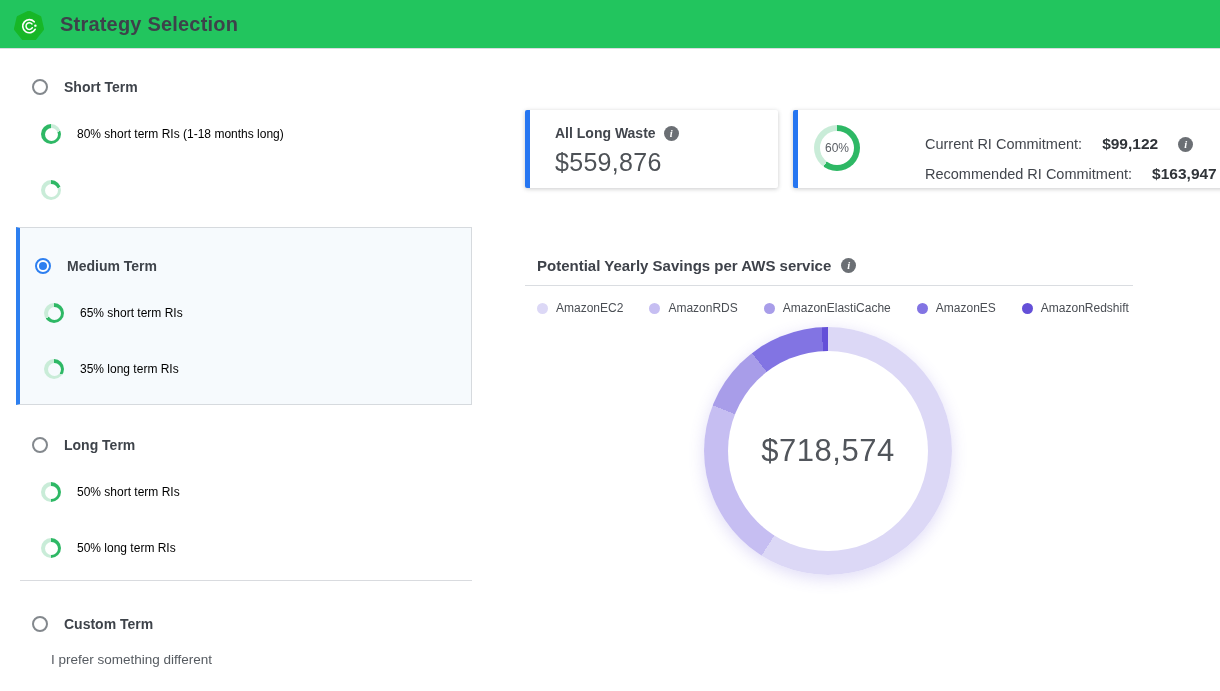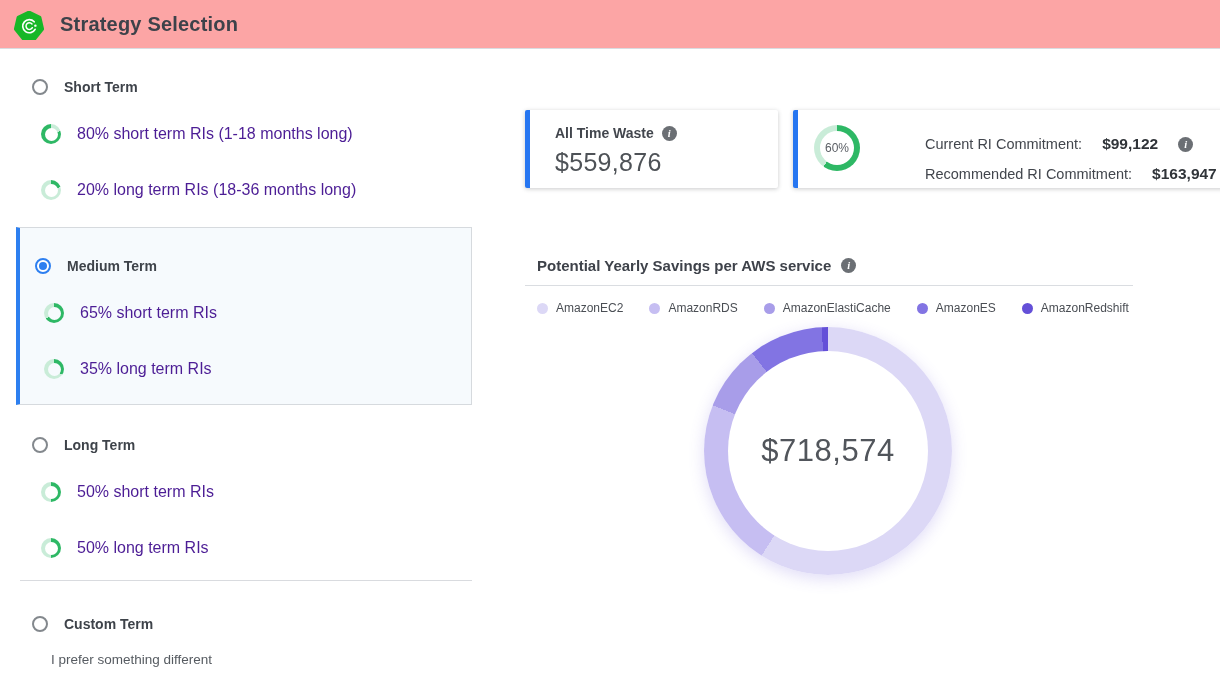--- a/index.html
+++ b/index.html
@@ -1,40 +1,40 @@
 <!DOCTYPE html>
 <html><head>
 <meta charset="utf-8">
 <style>
   * { margin:0; padding:0; box-sizing:border-box; }
   html,body { width:1220px; height:691px; background:#ffffff;
     font-family:"Liberation Sans", sans-serif; color:#42464d; overflow:hidden; }
 
   
   .header { position:absolute; left:0; top:0; width:1220px; height:49px;
-    border-bottom:1px solid #d9dce1; background:#fca5a5; }
+    border-bottom:1px solid #d9dce1; background:#22c55e; }
   .logo { position:absolute; left:14px; top:11px; width:30px; height:30px; }
   .page-title { position:absolute; left:60px; top:13px; font-size:20px;
     font-weight:700; color:#3d424a; letter-spacing:.2px; }
 
   
   .term-row { position:absolute; display:flex; align-items:center; height:26px; }
   .radio { width:16px; height:16px; border-radius:50%; border:2px solid #83888d;
     background:#fff; flex:0 0 16px; }
   .radio.sel { border-color:#2d7ff0; position:relative; }
   .radio.sel::after { content:""; position:absolute; left:2px; top:2px;
     width:8px; height:8px; border-radius:50%; background:#2d7ff0; }
   .term-label { margin-left:16px; font-size:14px; font-weight:700; color:#3e434a; }
 
   .sub-item { position:absolute; display:flex; align-items:center; height:22px; }
   .ring { width:20px; height:20px; border-radius:50%; position:relative; flex:0 0 20px; }
   .ring::after { content:""; position:absolute; left:3.5px; top:3.5px; right:3.5px;
     bottom:3.5px; background:#fff; border-radius:50%; }
   .ring.in-box::after { background:#f6fafd; }
-  .sub-text { margin-left:16px; font-size:16px; color:#4c1d95; }
+  .sub-text { margin-left:16px; font-size:12px; color:#000000; }
 
   .medium-box { position:absolute; left:16px; top:227px; width:456px; height:178px;
     background:#f6fafd; border:1px solid #d6dade; border-left:4px solid #2d7ff0; }
   .panel-divider { position:absolute; left:20px; top:580px; width:452px; height:1px;
     background:#d9dbdf; }
   .custom-note { position:absolute; left:51px; top:652px; font-size:13.5px; color:#565b61; }
 
   
   .card { position:absolute; top:110px; height:78px; background:#fff;
     border-left:5px solid #2676f1; border-radius:2px;
@@ -98,21 +98,20 @@
   <div class="term-row" style="left:32px; top:74px;">
     <span class="radio"></span>
     <span class="term-label">Short Term</span>
   </div>
   <div class="sub-item" style="left:41px; top:123px;">
     <span class="ring" style="background: conic-gradient(rgb(201, 236, 216) 0%, rgb(201, 236, 216) 20%, rgb(46, 184, 101) 20%, rgb(46, 184, 101) 100%);"></span>
     <span class="sub-text">80% short term RIs (1-18 months long)</span>
   </div>
   <div class="sub-item" style="left:41px; top:179px;">
     <span class="ring" style="background: conic-gradient(rgb(46, 184, 101) 0%, rgb(46, 184, 101) 20%, rgb(201, 236, 216) 20%, rgb(201, 236, 216) 100%);"></span>
-    <span class="sub-text">20% long term RIs (18-36 months long)</span>
   </div>
 
   <div class="medium-box"></div>
   <div class="term-row" style="left:35px; top:253px;">
     <span class="radio sel"></span>
     <span class="term-label">Medium Term</span>
   </div>
   <div class="sub-item" style="left:44px; top:302px;">
     <span class="ring in-box" style="background: conic-gradient(rgb(46, 184, 101) 0%, rgb(46, 184, 101) 65%, rgb(201, 236, 216) 65%, rgb(201, 236, 216) 100%);"></span>
     <span class="sub-text">65% short term RIs</span>
@@ -139,21 +138,21 @@
 
   <div class="term-row" style="left:32px; top:611px;">
     <span class="radio"></span>
     <span class="term-label">Custom Term</span>
   </div>
   <div class="custom-note">I prefer something different</div>
 </div>
 
 <div class="card waste-card">
   <div class="waste-label-row">
-    <span class="waste-label">All Time Waste</span>
+    <span class="waste-label">All Long Waste</span>
     <span class="info-icon">i</span>
   </div>
   <div class="waste-value">$559,876</div>
 </div>
 
 <div class="card ri-card">
   <div class="gauge" style="background: conic-gradient(rgb(46, 184, 101) 0%, rgb(46, 184, 101) 60%, rgb(201, 236, 216) 60%, rgb(201, 236, 216) 100%);">
     <div class="gauge-hole">
       <span>60%</span>
     </div>

